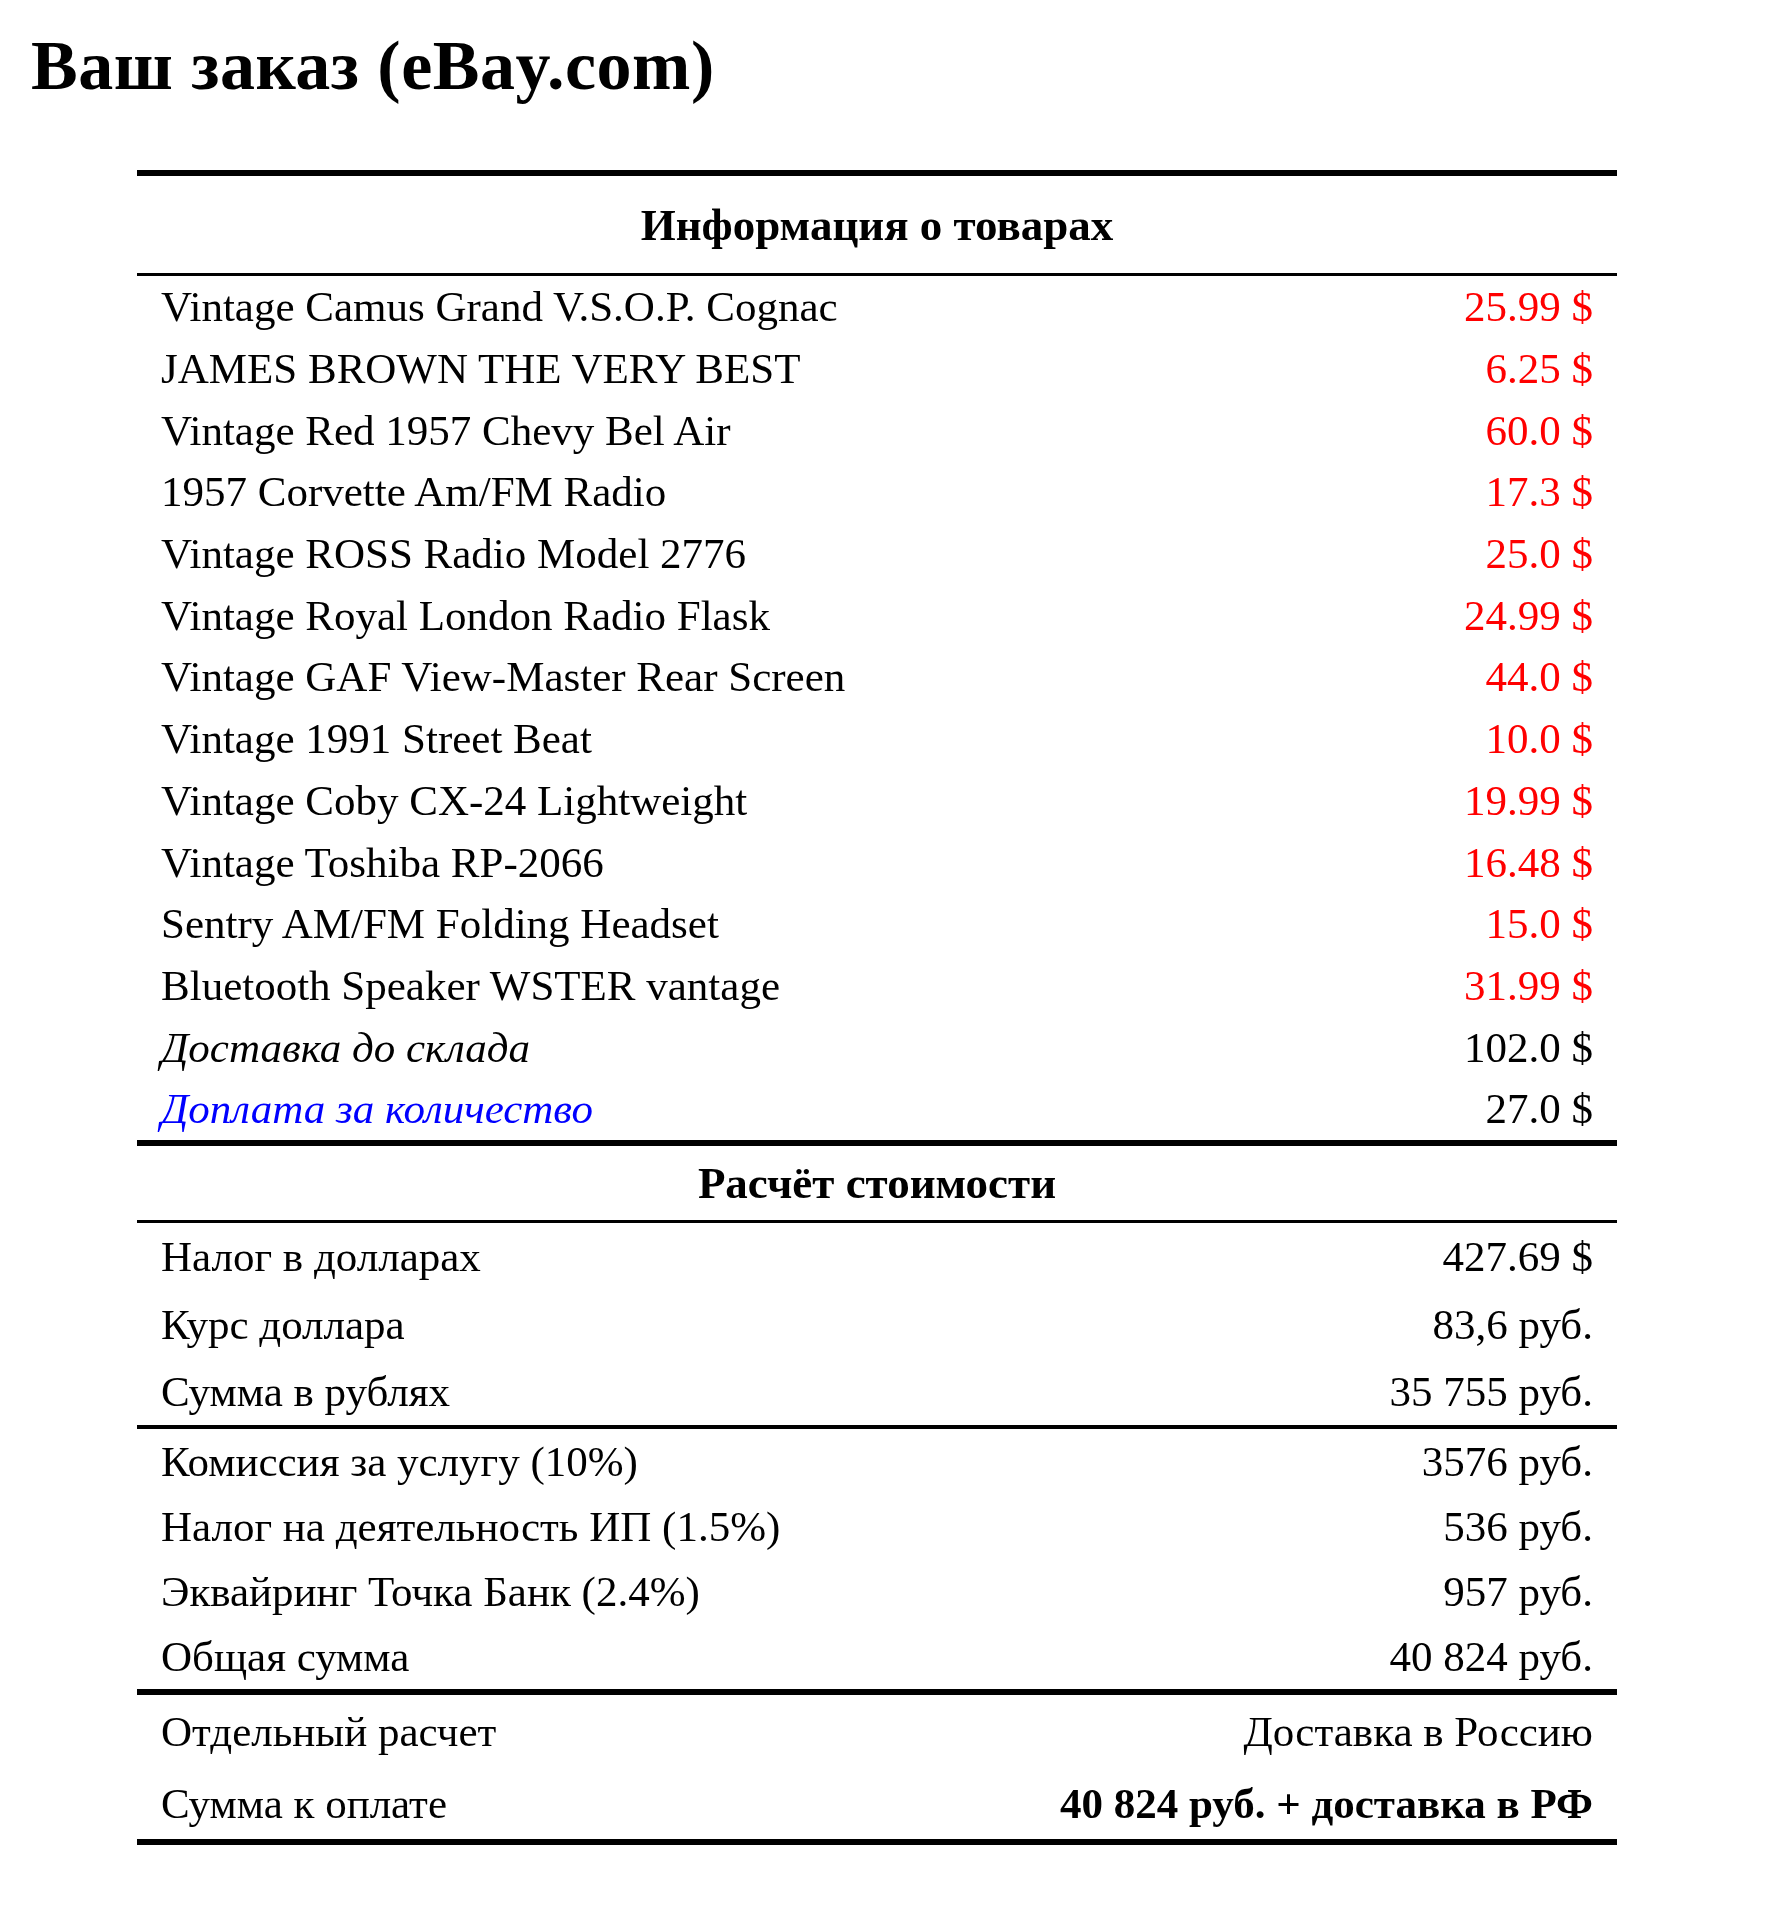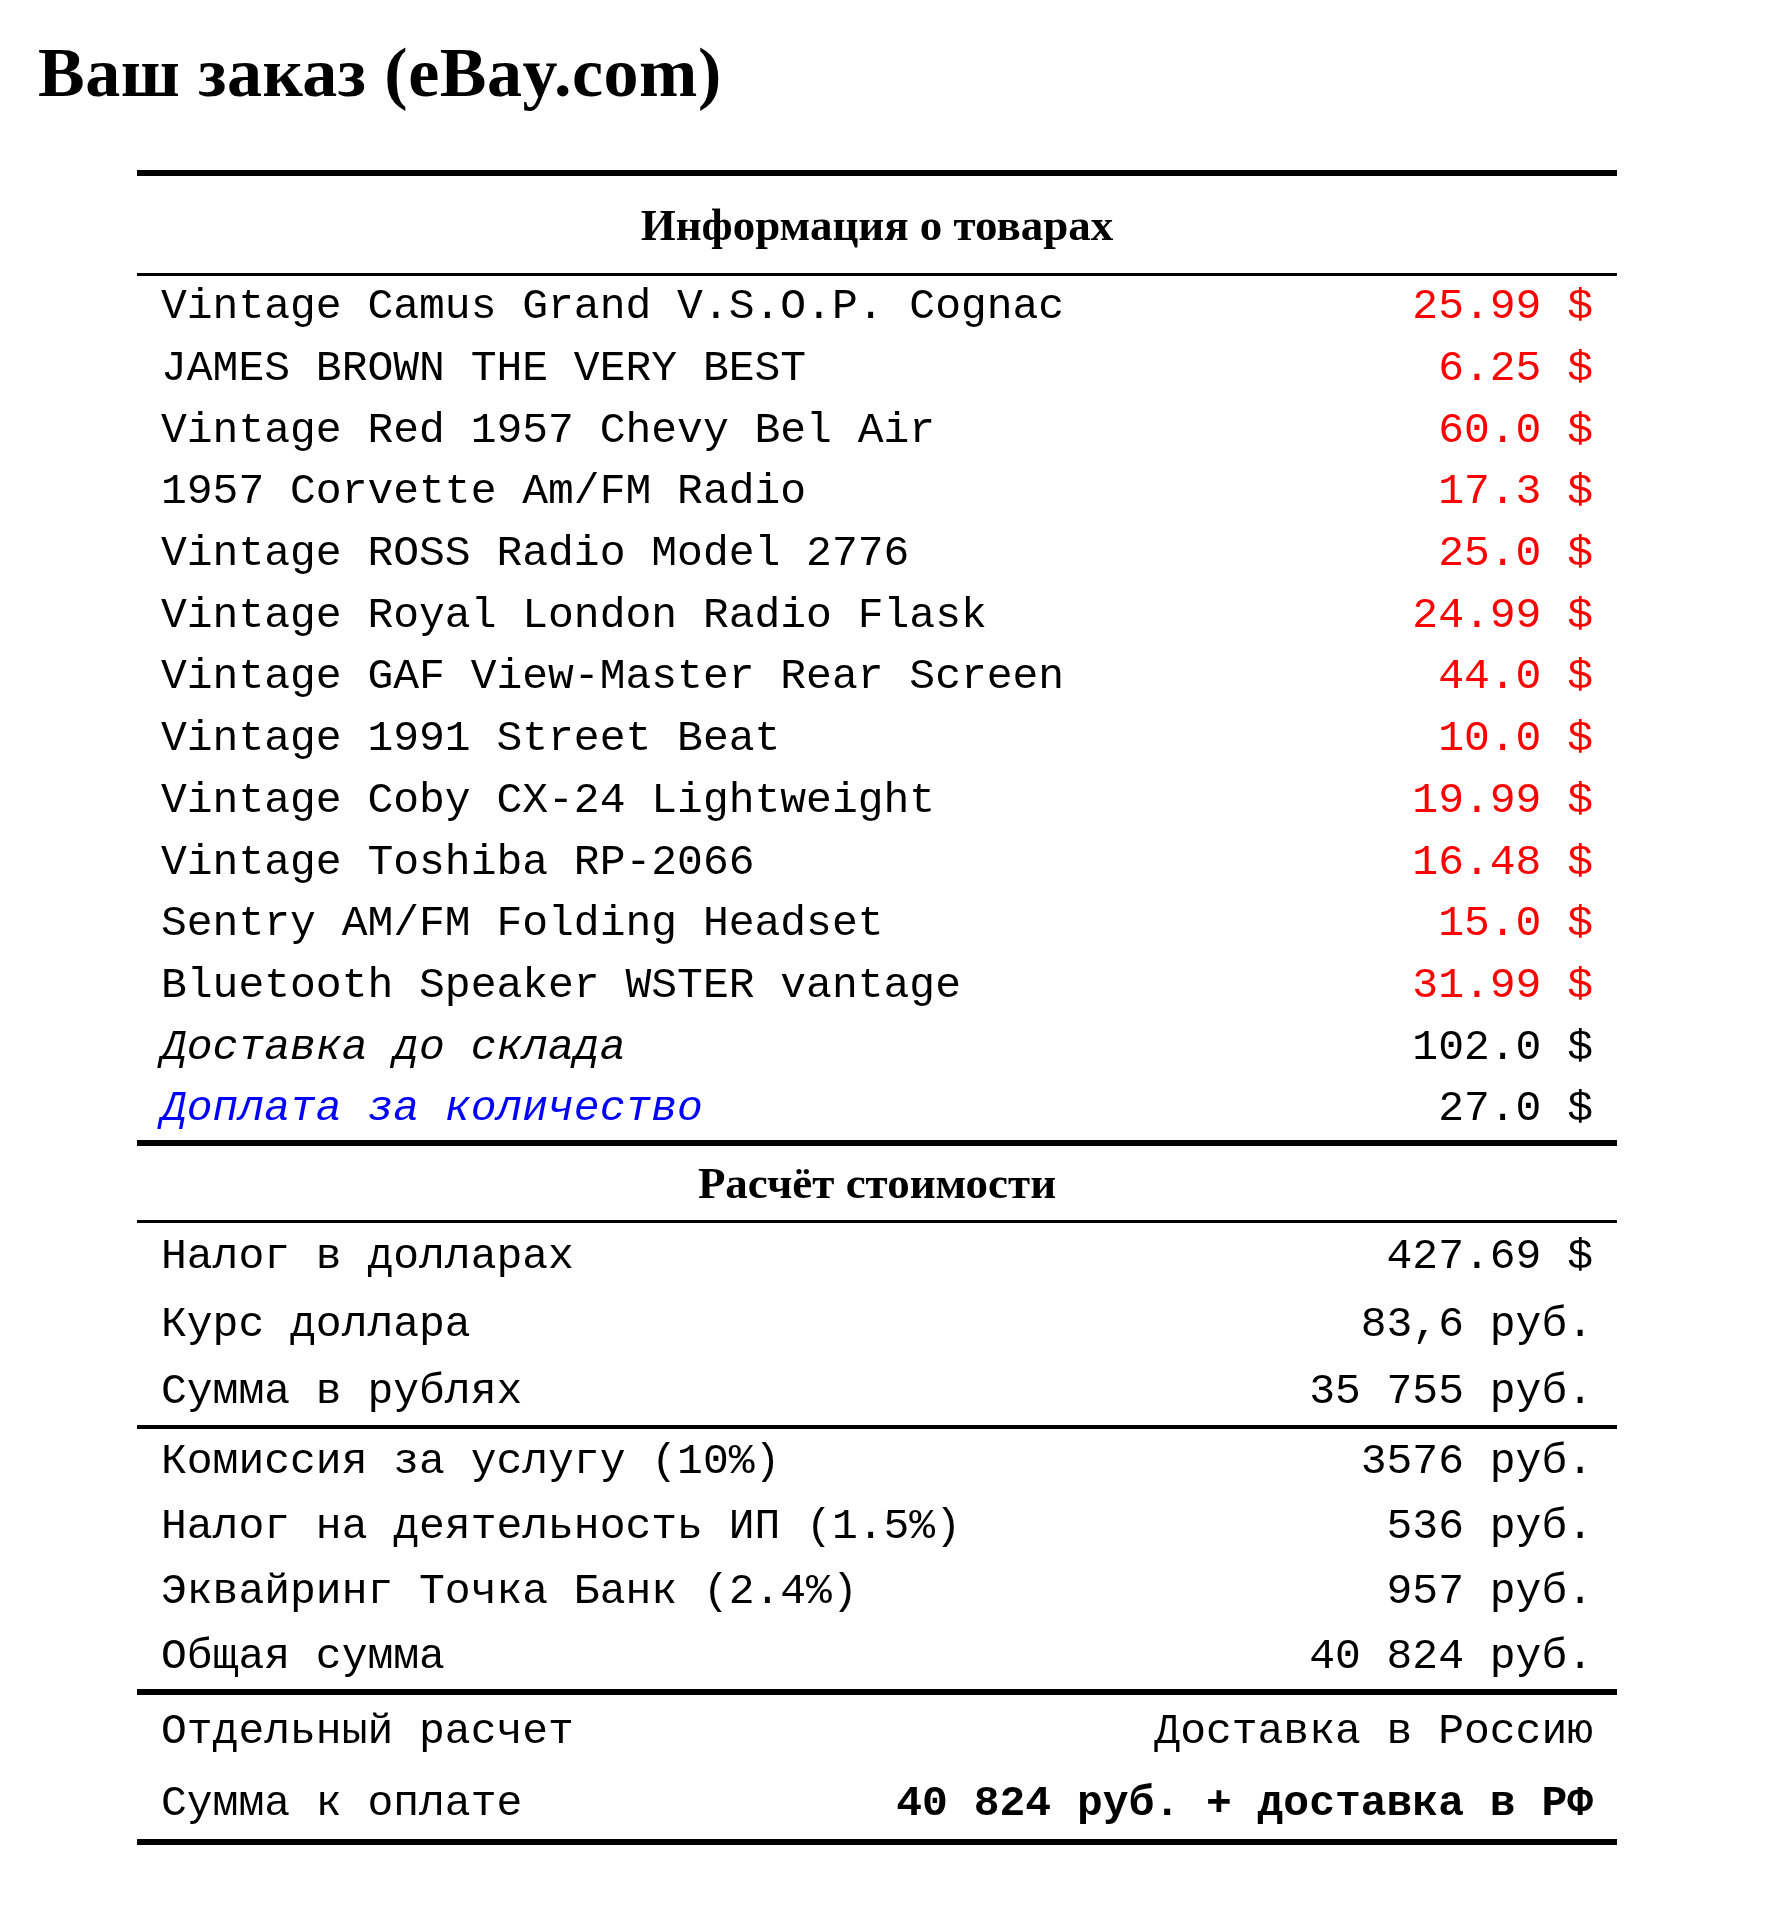--- a/index.html
+++ b/index.html
@@ -3,39 +3,39 @@
 <meta charset="utf-8">
 <style>
   html,body{margin:0;padding:0}
   body{
     width:1775px;height:1909px;
     background:#ffffff;color:#000000;
     font-family:"Liberation Serif", serif;
     position:relative;overflow:hidden;
   }
   .title{
-    position:absolute;top:22px;left:27px;margin:11px;
+    position:absolute;top:22px;left:27px;margin:4px;
     font-size:70px;font-weight:bold;letter-spacing:.5px;
   }
   .order-table{
     position:absolute;left:137px;top:170px;width:1480px;
   }
   .rule{background:#000000;width:100%}
   .rule.thick{height:6px}
   .rule.thin{height:3px}
   .rule.mid{height:4px}
   .section-header{
     display:flex;align-items:center;justify-content:center;
     font-weight:bold;font-size:45px;
   }
   .section-header.items-h{height:97px}
   .section-header.calc-h{height:74px}
   .row{
     display:flex;justify-content:space-between;align-items:center;
-    padding:0 24px;font-size:43px;line-height:1;font-family:Liberation Mono, monospace;
+    padding:0 24px;font-size:43px;line-height:1;
   }
   .items .row{height:61.7px}
   .g0 .row{height:67.6px}
   .g1 .row{height:65px}
   .g2 .row{height:72px}
   .cell{white-space:nowrap}
   .type-product .price{color:var(--price-red,#ff0000)}
   .type-shipping .name{font-style:italic}
   .type-surcharge_link .name{font-style:italic;color:var(--link-blue,#0000ff);cursor:pointer}
   .value-bold{font-weight:bold}

